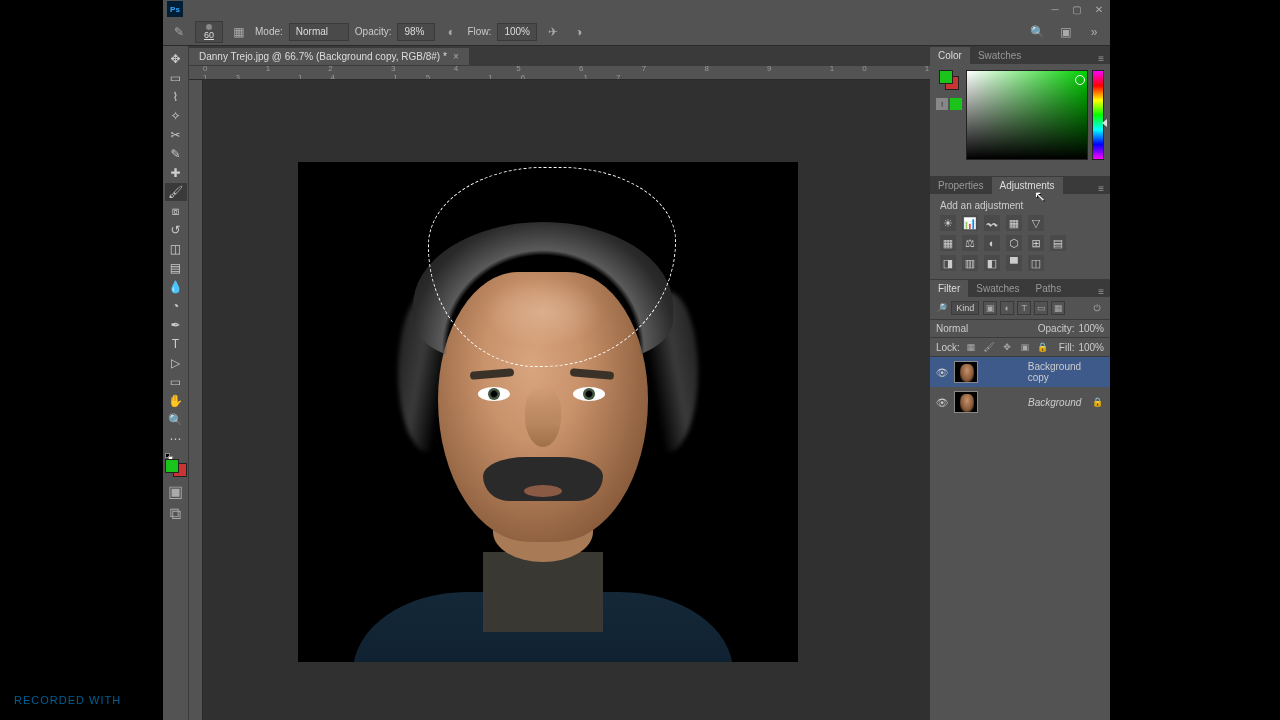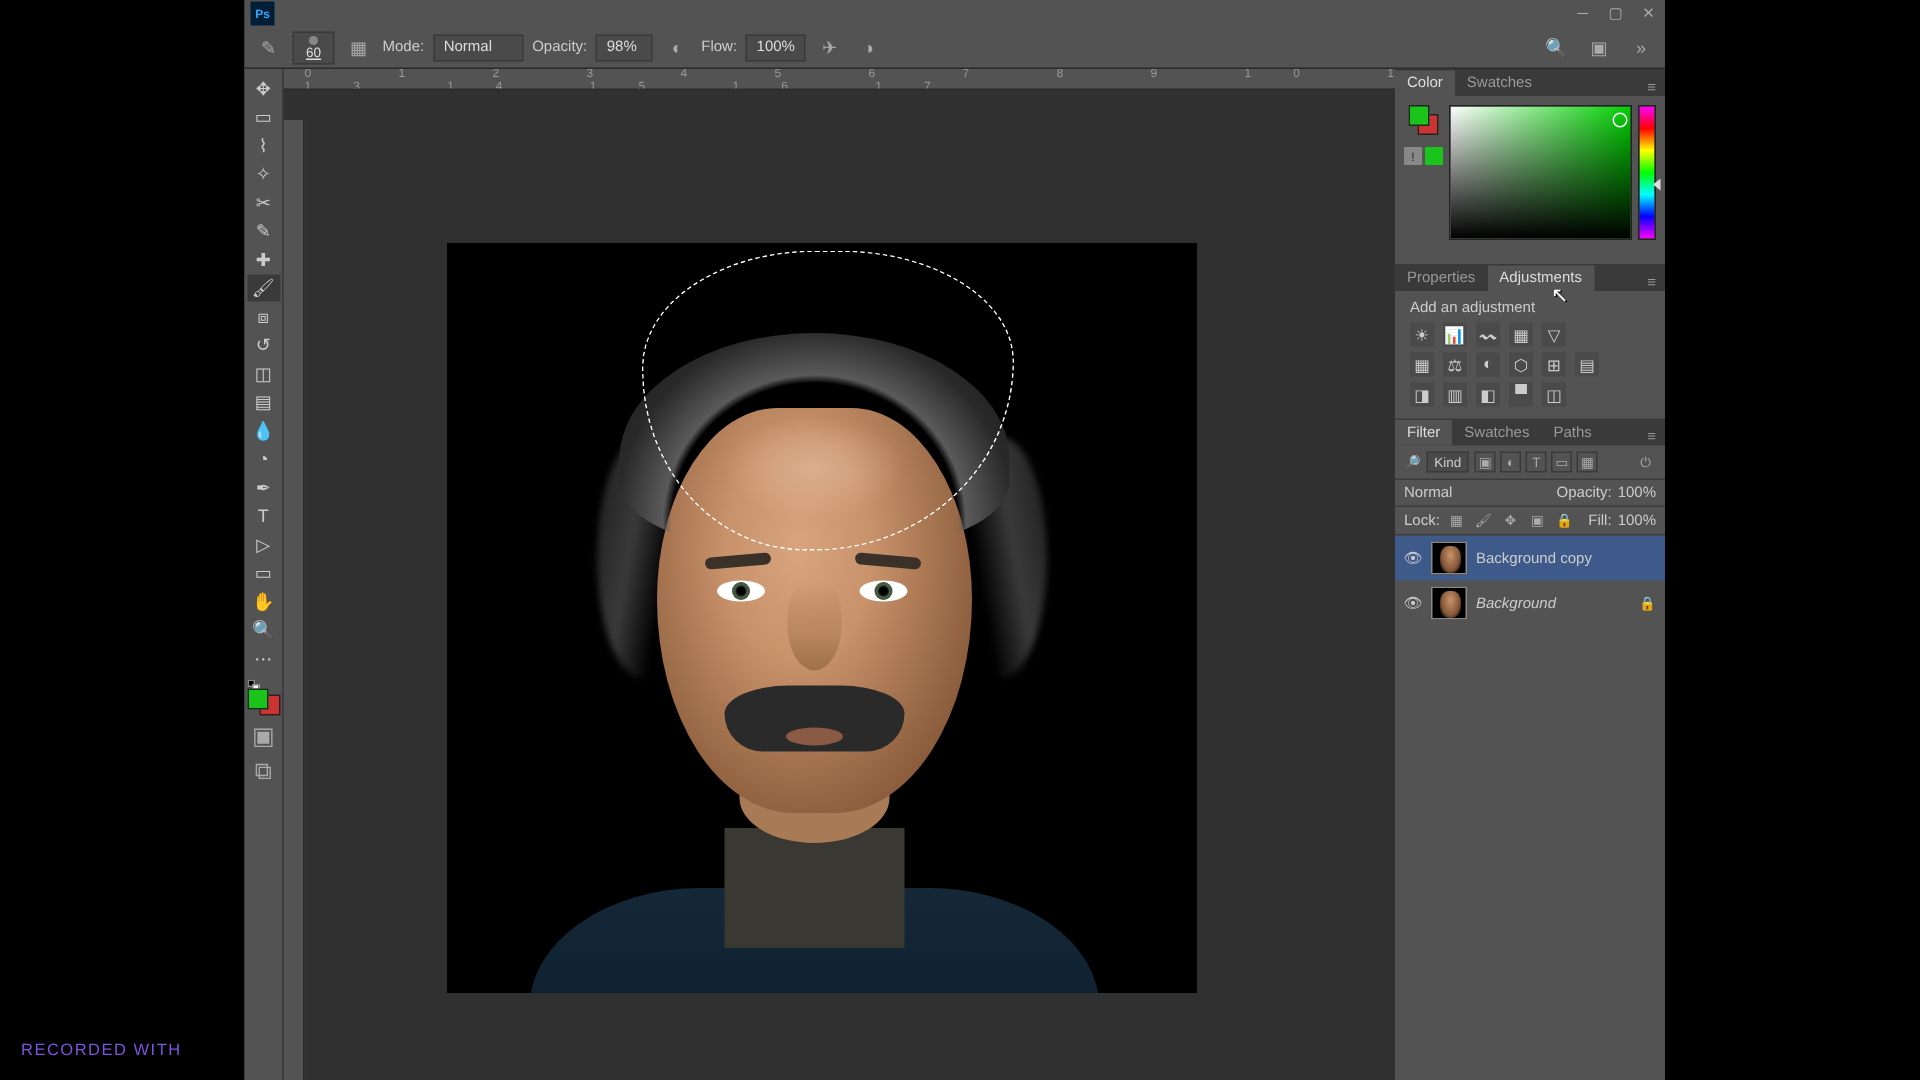--- a/index.html
+++ b/index.html
@@ -81,25 +81,25 @@
 .layers-opts .ico { width: 14px; height: 14px; border: 1px solid #3a3a3a; display: flex; align-items: center; justify-content: center; font-size: 9px; color: #aaa; }
 .blend-row { display: flex; align-items: center; padding: 3px 6px; gap: 4px; border-bottom: 1px solid #3a3a3a; }
 .lock-row { display: flex; align-items: center; padding: 3px 6px; gap: 4px; border-bottom: 1px solid #3a3a3a; }
 .lock-ico { width: 14px; height: 12px; display: flex; align-items: center; justify-content: center; font-size: 9px; color: #aaa; }
 .layer-list { flex: 1; overflow: auto; }
 .layer-item { display: flex; align-items: center; gap: 6px; padding: 4px 6px; }
 .layer-item.sel { background: #3d5a8a; }
 .vis { width: 12px; height: 12px; display: flex; align-items: center; justify-content: center; font-size: 10px; }
 .thumb { width: 24px; height: 22px; background: #000; border: 1px solid #888; position: relative; overflow: hidden; }
 .thumb .mini { position: absolute; width: 14px; height: 18px; left: 5px; top: 2px; background: radial-gradient(ellipse at 50% 35%, #c8926b 0%, #855838 60%, #000 90%); border-radius: 40%; }
-.layer-name { font-size: 10px; }
+.layer-name { font-size: 10px; margin-left: 44px; }
 .layer-name.ital { font-style: italic; }
 .lock-badge { margin-left: auto; font-size: 9px; color: #aaa; }
 .cursor-arrow { position: absolute; font-size: 14px; color: #fff; pointer-events: none; text-shadow: 1px 1px #000; z-index: 50; }
-.watermark { position: absolute; left: 14px; bottom: 14px; color: #8b5cf6; z-index: 60; font-family: Arial, sans-serif; }
+.watermark { position: absolute; left: 14px; bottom: 14px; color: #0369a1; z-index: 60; font-family: Arial, sans-serif; }
 .watermark .rw { font-size: 11px; letter-spacing: 1px; opacity: 0.9; }
 .watermark .som { font-size: 20px; font-weight: 600; letter-spacing: 1px; display: flex; align-items: center; gap: 2px; }
 .som .o { width: 20px; height: 20px; border: 2px solid #fff; border-radius: 50%; display: inline-flex; align-items: center; justify-content: center; }
 .som .o::after { content: ''; width: 8px; height: 8px; background: #3aa8ff; border-radius: 50%; }
 .val-readout { font-size: 9px; color: #ddd; text-decoration: underline; }
 </style>
 </head>
 <body>
 
 <div class="app-window">
@@ -166,20 +166,26 @@
             <div class="ww"></div>
           </div>
         <div class="fg-swatch"></div>
         <div class="bg-swatch"></div>
       </div>
       <div class="tool-bottom">▣</div>
       <div class="tool-bottom">⧉</div>
     </div>
 
     <div class="canvas-wrap">
+      <div class="tab-strip">
+        <div class="doc-tab">
+          <span>Danny Trejo.jpg @ 66.7% (Background copy, RGB/8#) *</span>
+          <span class="close">×</span>
+        </div>
+      </div>
       <div class="ruler-h">0    1    2    3    4    5    6    7    8    9    10    11    12    13    14    15    16    17</div>
       <div class="ruler-v"></div>
       <div class="canvas-inner">
         <div class="photo">
           <div class="face">
             <div class="hair-side-l"></div>
               <div class="hair-side-r"></div>
             <div class="shirt"></div>
             <div class="neck"></div>
             <div class="chin"></div>

